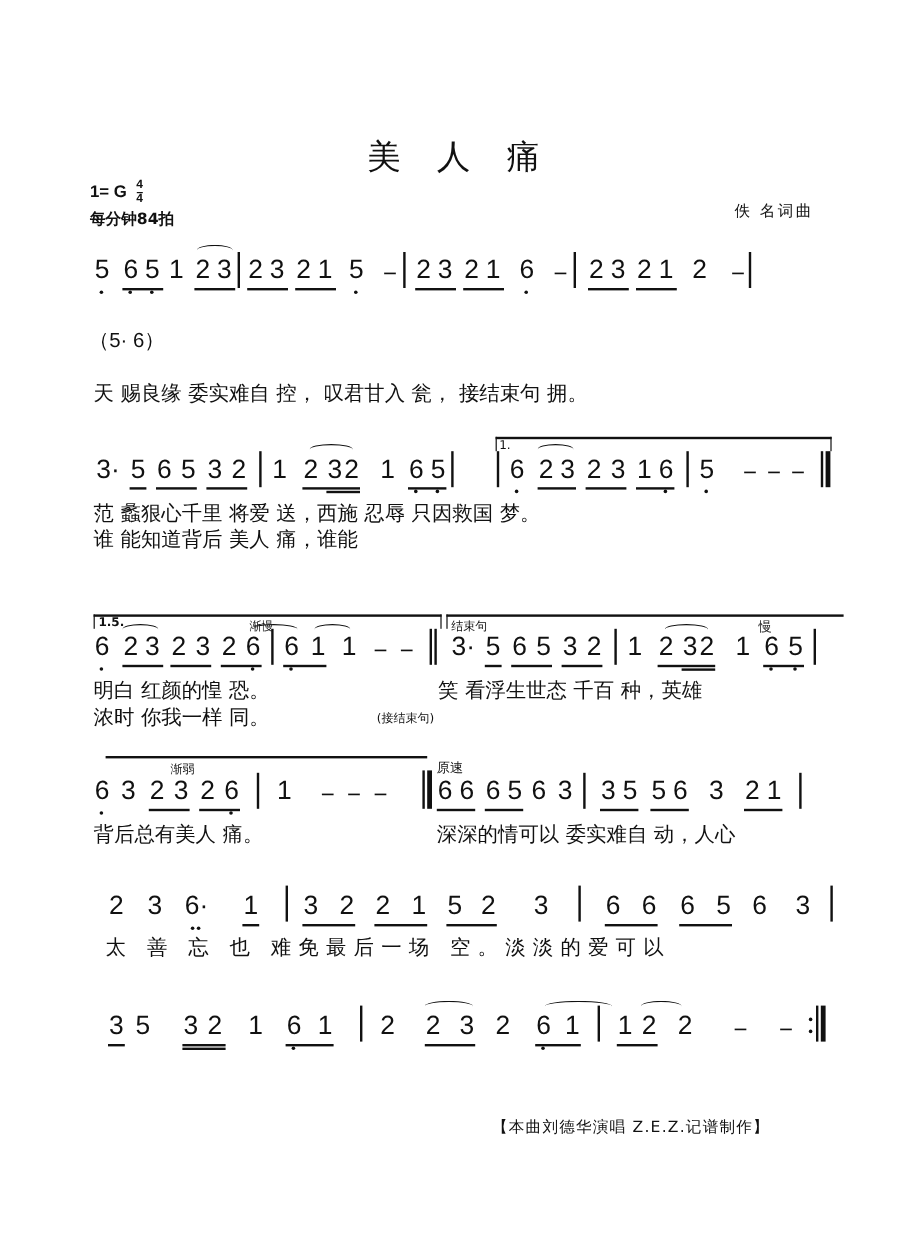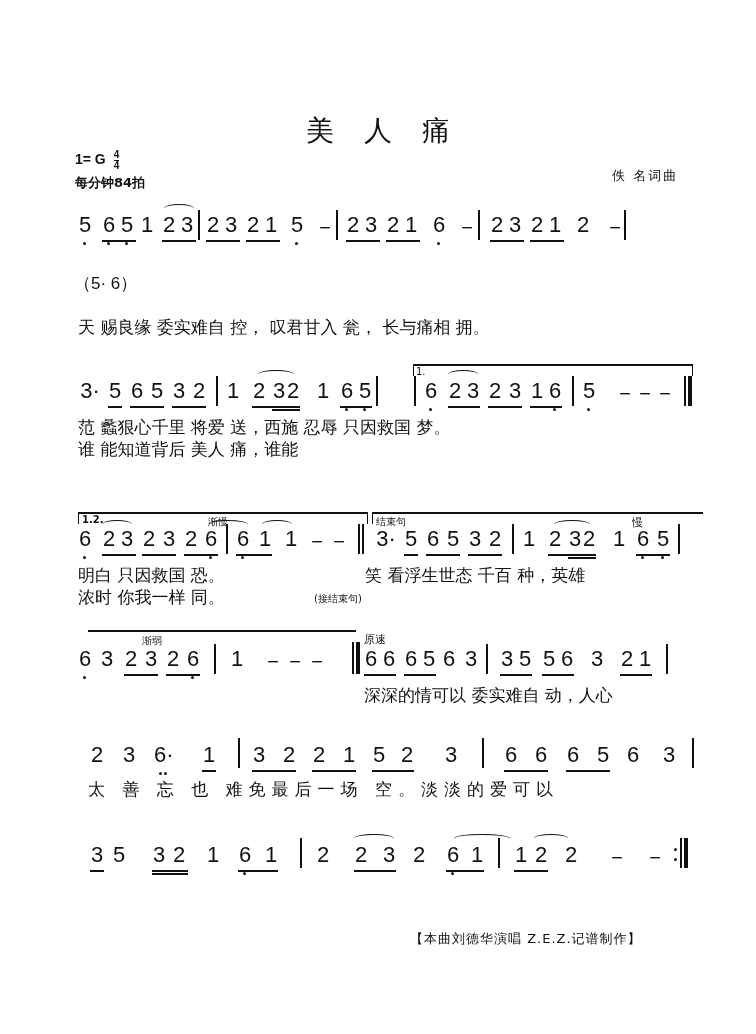--- a/index.html
+++ b/index.html
@@ -76,21 +76,21 @@
   <div class="u1" style="left:268px;top:28px;width:34px"></div>
   <div class="u1" style="left:308px;top:28px;width:34px"></div>
   <div class="u1" style="left:412px;top:28px;width:34px"></div>
   <div class="u1" style="left:452px;top:28px;width:34px"></div>
   <div class="slur" style="left:86px;top:-8px;width:30px"></div>
   <div class="bar" style="left:120px;top:-2px;height:30px"></div>
   <div class="bar" style="left:258px;top:-2px;height:30px"></div>
   <div class="bar" style="left:400px;top:-2px;height:30px"></div>
   <div class="bar" style="left:546px;top:-2px;height:30px"></div>
   <div class="lyr" style="left:-4px;top:60px;font-family:'Liberation Sans',sans-serif">（5· 6）</div>
-  <div class="lyr" style="left:0;top:104px">天  赐良缘  委实难自 控，  叹君甘入 瓮，  长与痛相 拥。</div>
+  <div class="lyr" style="left:0;top:104px">天  赐良缘  委实难自 控，  叹君甘入 瓮，  接结束句 拥。</div>
 </div>
 
 <div class="line" style="top:378px;height:100px;">
   <div class="volta l r" style="left:335px;top:-14px;width:278px"></div>
   <div class="small" style="left:338px;top:-12px">1.</div>
   <div class="notes">
     <span class="n" style="left:0px;width:24px">3·</span>
     <span class="n" style="left:30px">5</span>
     <span class="n" style="left:52px">6</span>
     <span class="n" style="left:72px">5</span>
@@ -131,21 +131,21 @@
   <div class="bar" style="left:336px;top:-2px;height:30px"></div>
   <div class="bar" style="left:494px;top:-2px;height:30px"></div>
   <div class="bar" style="left:606px;top:-2px;height:30px"></div>
   <div class="dbar" style="left:610px;top:-2px;height:30px"></div>
   <div class="lyr" style="left:0;top:38px">范  蠡狠心千里 将爱   送，西施 忍辱 只因救国  梦。</div>
   <div class="lyr" style="left:0;top:60px">谁  能知道背后 美人   痛，谁能</div>
 </div>
 
 <div class="line" style="top:526px;height:80px;">
   <div class="volta l r" style="left:0px;top:-14px;width:288px"></div>
-  <div class="small" style="left:4px;top:-12px;font-weight:bold">1.2.</div>
+  <div class="small" style="left:4px;top:-12px;font-weight:bold">1.5.</div>
   <div class="volta l" style="left:294px;top:-14px;width:330px"></div>
   <div class="small" style="left:130px;top:-11px">渐慢</div>
   <div class="small" style="left:298px;top:-11px">结束句</div>
   <div class="small" style="left:554px;top:-11px;font-size:11px">慢</div>
   <div class="notes">
     <span class="n dl" style="left:0px">6</span>
     <span class="n" style="left:24px">2</span>
     <span class="n" style="left:42px">3</span>
     <span class="n" style="left:64px">2</span>
     <span class="n" style="left:84px">3</span>
@@ -182,21 +182,21 @@
   <div class="u1" style="left:558px;top:28px;width:34px"></div>
   <div class="slur" style="left:24px;top:-6px;width:30px"></div>
   <div class="slur" style="left:130px;top:-6px;width:40px"></div>
   <div class="slur" style="left:184px;top:-6px;width:30px"></div>
   <div class="slur" style="left:476px;top:-6px;width:36px"></div>
   <div class="bar" style="left:148px;top:-2px;height:30px"></div>
   <div class="bar" style="left:280px;top:-2px;height:30px"></div>
   <div class="bar" style="left:284px;top:-2px;height:30px"></div>
   <div class="bar" style="left:434px;top:-2px;height:30px"></div>
   <div class="bar" style="left:600px;top:-2px;height:30px"></div>
-  <div class="lyr" style="left:0;top:38px">明白 只因救国   恐。</div>
+  <div class="lyr" style="left:0;top:38px">明白 红颜的惶   恐。</div>
   <div class="lyr" style="left:0;top:60px">浓时 你我一样   同。</div>
   <div class="small" style="left:236px;top:66px">(接结束句)</div>
   <div class="lyr" style="left:287px;top:38px">笑 看浮生世态 千百   种，英雄</div>
 </div>
 
 <div class="line" style="top:646px;height:60px;">
   <div style="position:absolute;left:10px;top:-16px;width:268px;border-top:2px solid #111"></div>
   <div class="small" style="left:64px;top:-12px">渐弱</div>
   <div class="small" style="left:286px;top:-14px;font-size:11px">原速</div>
   <div class="notes">
@@ -229,20 +229,21 @@
   <div class="u1" style="left:286px;top:28px;width:32px"></div>
   <div class="u1" style="left:326px;top:28px;width:32px"></div>
   <div class="u1" style="left:422px;top:28px;width:32px"></div>
   <div class="u1" style="left:464px;top:28px;width:32px"></div>
   <div class="u1" style="left:542px;top:28px;width:32px"></div>
   <div class="bar" style="left:136px;top:-2px;height:30px"></div>
   <div class="bar" style="left:274px;top:-4px;height:32px"></div>
   <div class="dbar" style="left:278px;top:-4px;height:32px"></div>
   <div class="bar" style="left:408px;top:-2px;height:30px"></div>
   <div class="bar" style="left:588px;top:-2px;height:30px"></div>
+  <div class="lyr" style="left:0;top:38px">背后总有美人  痛。</div>
   <div class="lyr" style="left:286px;top:38px">深深的情可以 委实难自 动，人心</div>
 </div>
 
 <div class="line" style="top:742px;height:60px;">
   <div class="notes">
     <span class="n" style="left:12px">2</span>
     <span class="n" style="left:44px">3</span>
     <span class="n dl" style="left:76px;width:24px;text-align:left">6·</span>
     <span class="n" style="left:124px">1</span>
     <span class="n" style="left:174px">3</span>

